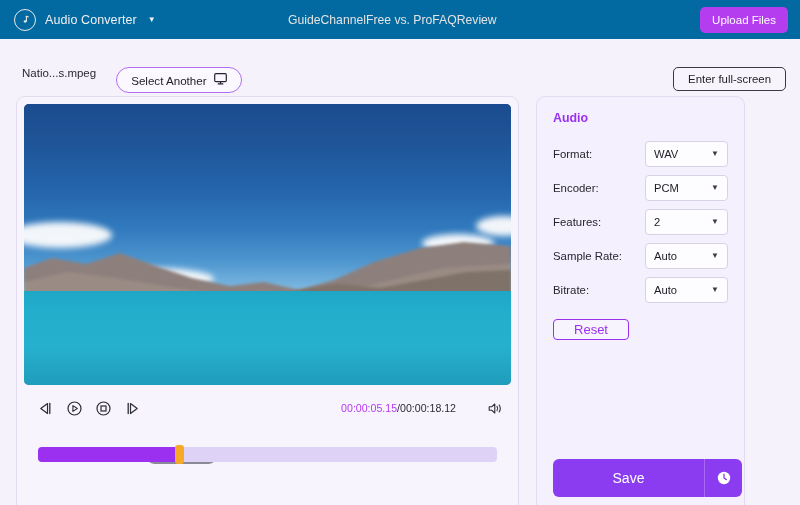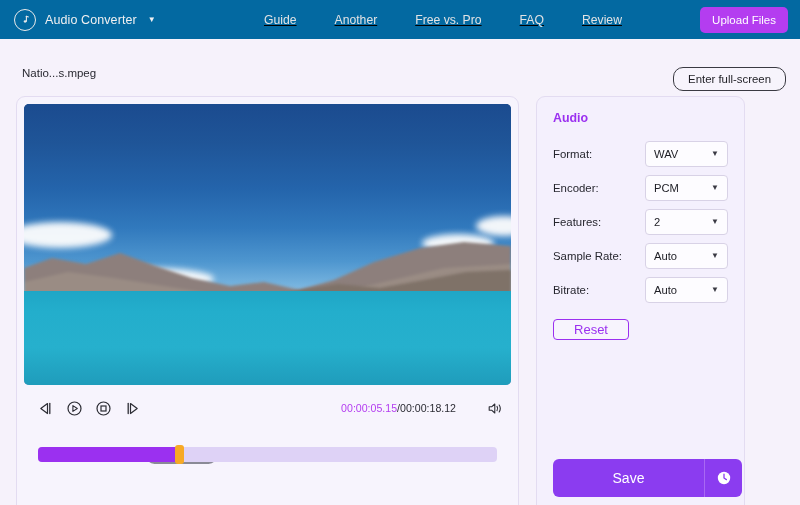--- a/index.html
+++ b/index.html
@@ -26,22 +26,22 @@
     display: flex; align-items: center; justify-content: center;
     color: #e9e9ea; font-size: 11px; line-height: 1;
     position: relative; overflow: hidden;
   }
   .brand-name { color: #f0f0f1; font-size: 12.5px; letter-spacing: .1px; }
   .brand-caret {
     color: #f0f0f1; font-size: 8px; margin-left: 2px; line-height: 1;
   }
 
   .nav {
-    position: absolute; left: 264px;
-    display: flex; align-items: center; gap: 38px; text-decoration: underline;
+    position: absolute; left: 288px;
+    display: flex; align-items: center; 
   }
   .nav-item {
     color: #e3e3e4; font-size: 12.2px; text-decoration: none;
     cursor: pointer; white-space: nowrap;
   }
 
   .upload-btn {
     margin-left: auto;
     background: #b43df0;
     color: #fff;
@@ -67,21 +67,21 @@
     border-radius: 16px;
     background: #fbf9ff;
     padding: 5px 14px;
     font-size: 11.6px; color: #222228;
     cursor: pointer;
   }
   .monitor-ico { display: block; }
   .fullscreen-btn {
     margin-left: auto;
     border: 1.2px solid #3a3a42;
-    border-radius: 10px;
+    border-radius: 5px;
     background: #f7f4fc;
     padding: 5px 14px;
     font-size: 11.4px; color: #1e1e24;
     cursor: pointer;
   }
 
   
   .content {
     display: flex;
     gap: 17px;
@@ -277,32 +277,41 @@
         <ellipse cx="6.1" cy="7.5" rx="1.45" ry="1.15" fill="#e9e9ea"></ellipse>
         <path d="M7.4 2.2 L9.4 2.9" stroke="#e9e9ea" stroke-width="1.1" fill="none" stroke-linecap="round"></path>
       </svg>
     </span>
     <span class="brand-name">Audio Converter</span>
     <span class="brand-caret">▼</span>
   </div>
 
   <nav class="nav">
     <a class="nav-item">Guide</a>
-    <a class="nav-item">Another</a>
+    <a class="nav-item">Channel</a>
     <a class="nav-item">Free vs. Pro</a>
     <a class="nav-item">FAQ</a>
     <a class="nav-item">Review</a>
   </nav>
 
   <button class="upload-btn">Upload Files</button>
 </div>
 
 <div class="subbar">
   <span class="filename">Natio...s.mpeg</span>
 
+  <button class="select-another">
+    <span>Select Another</span>
+    <span class="monitor-ico">
+      <svg width="13" height="12" viewBox="0 0 13 12" aria-hidden="true">
+        <rect x="0.7" y="0.7" width="11.6" height="8" rx="1.2" fill="none" stroke="#24242c" stroke-width="1.2"></rect>
+        <path d="M6.5 8.7 L6.5 10.6 M4.2 10.9 L8.8 10.9" stroke="#24242c" stroke-width="1.2" stroke-linecap="round"></path>
+      </svg>
+    </span>
+  </button>
 
   <button class="fullscreen-btn">Enter full-screen</button>
 </div>
 
 <div class="content">
 
   <div class="player-panel">
 
     <div class="video">
       <div class="sky"></div>

